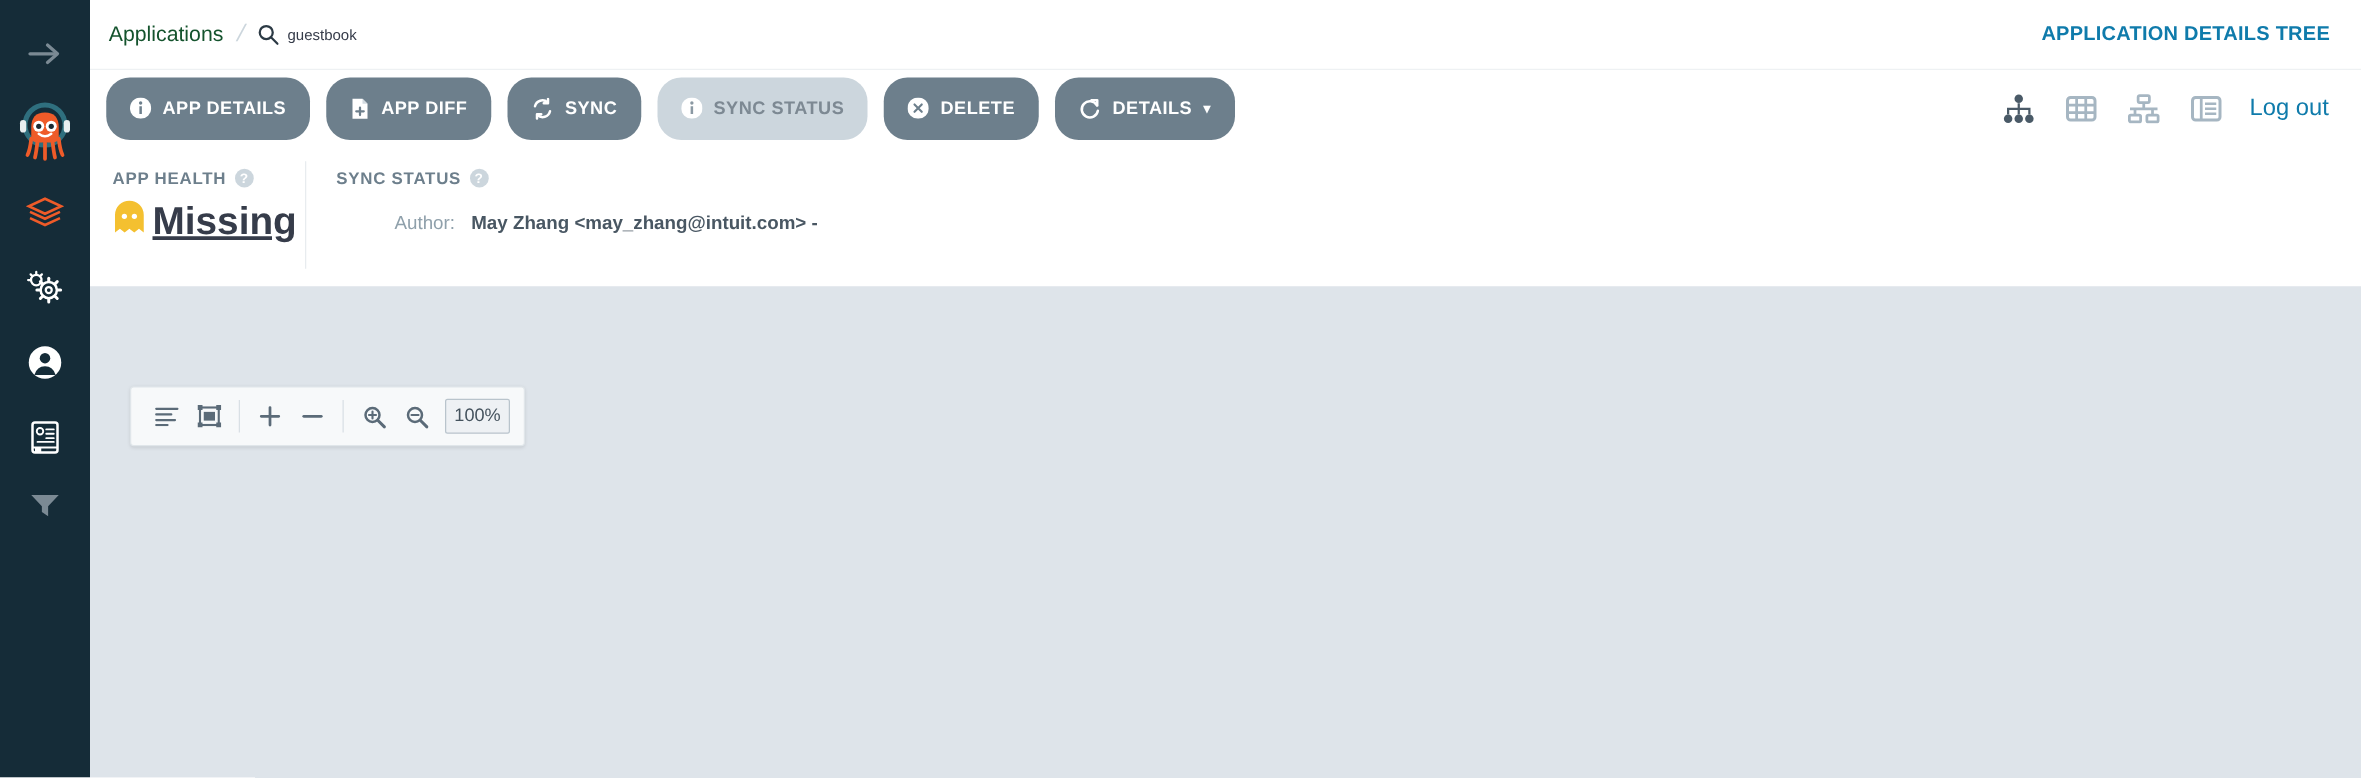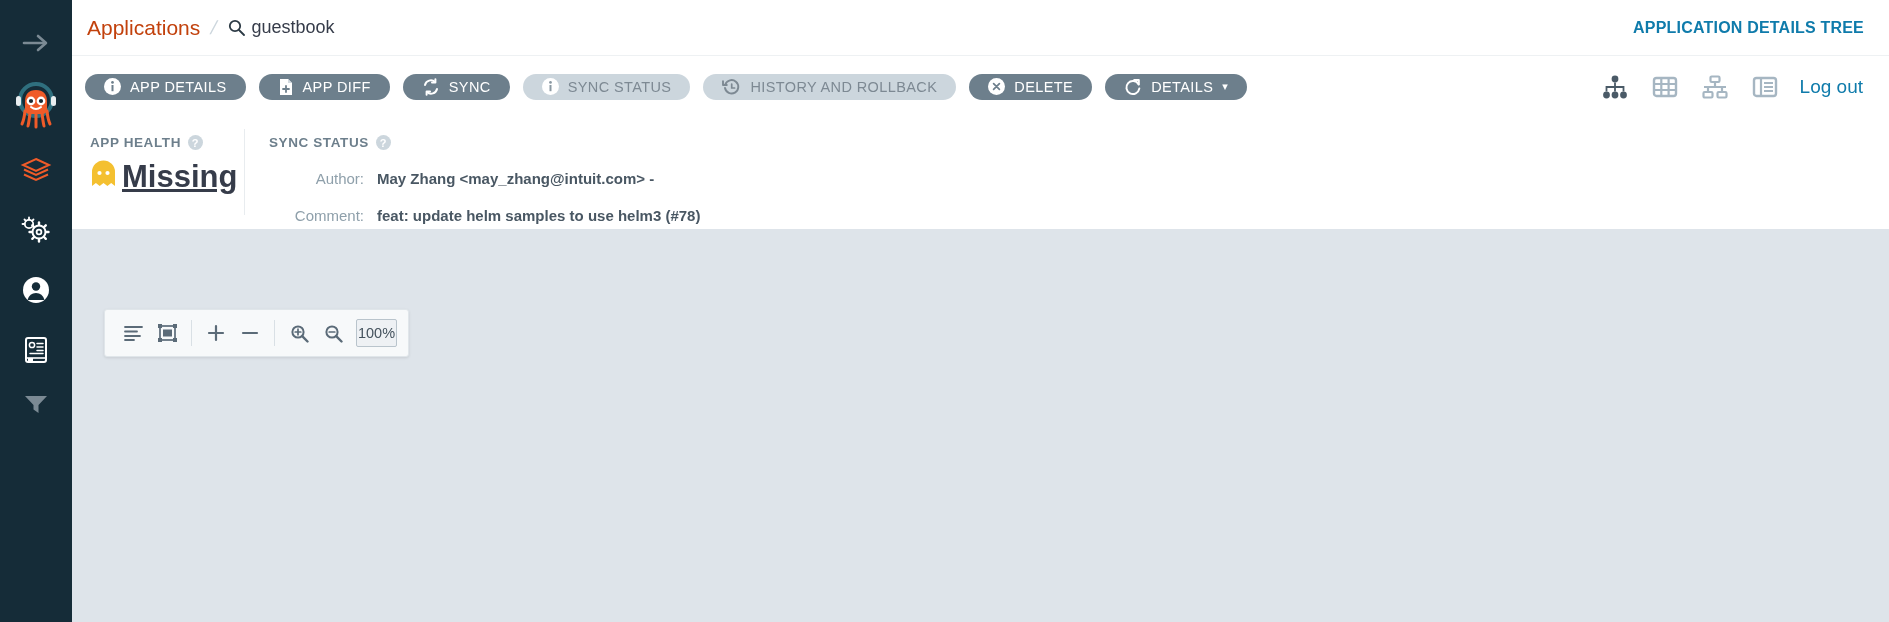--- a/index.html
+++ b/index.html
@@ -26,39 +26,39 @@
     display: flex; align-items: center; justify-content: center; cursor: pointer; }
   .sb-filter { margin-top: 18px; width: 40px; height: 32px;
     display: flex; align-items: center; justify-content: center; cursor: pointer; }
 
   
   .header {
     position: absolute; left: 72px; top: 0; right: 0; height: 55px;
     background: #fff; display: flex; align-items: center;
   }
   .breadcrumb { display: flex; align-items: center; margin-left: 15px; }
-  .bc-link { color: #c2410c; font-size: 21px; cursor: pointer; }
+  .bc-link { color: #14532d; font-size: 17px; cursor: pointer; }
   .bc-sep { color: #ccd6dd; font-size: 19px; margin: 0 11px; transform: skewX(-15deg); }
   .bc-search-icon { margin-right: 7px; display: flex; align-items: center; }
-  .bc-current { color: #363c4a; font-size: 18px; }
+  .bc-current { color: #363c4a; font-size: 12px; }
   .details-tree {
     margin-left: auto; margin-right: 25px;
     color: #0f7bab; font-size: 16px; font-weight: bold; letter-spacing: .2px; cursor: pointer;
   }
 
   
   .toolbar {
     position: absolute; left: 72px; top: 55px; right: 0; height: 62px;
     background: #fff; border-top: 1px solid #eef1f3;
     display: flex; align-items: center;
   }
   .btn {
-    height: 26px; border-radius: 19px; display: flex; align-items: center;
+    height: 50px; border-radius: 19px; display: flex; align-items: center;
     padding: 0 19px; margin-left: 13px; cursor: pointer; border: none;
-    font-size: 14.5px; font-weight: normal; letter-spacing: .4px; white-space: nowrap;
+    font-size: 14.5px; font-weight: bold; letter-spacing: .4px; white-space: nowrap;
     font-family: "Liberation Sans", sans-serif;
   }
   .btn-dark { background: #6d7f8c; color: #fff; }
   .btn-light { background: #ccd6dd; color: #7d8993; }
   .btn .bi { margin-right: 9px; display: flex; align-items: center; }
   .btn-caret { margin-left: 9px; font-size: 11px; }
 
   .view-icons { margin-left: auto; display: flex; align-items: center; }
   .vi { width: 38px; height: 38px; margin-left: 12px;
         display: flex; align-items: center; justify-content: center; cursor: pointer; }
@@ -95,21 +95,21 @@
   .zoomtools {
     position: absolute; left: 32px; top: 80px;
     height: 48px; background: #f7f9fa; border: 1px solid #e0e6ea;
     border-radius: 3px; display: flex; align-items: center; padding: 0 11px;
     box-shadow: 0 1px 3px rgba(0,0,0,.10);
   }
   .zt-btn { width: 34px; height: 34px; display: flex; align-items: center;
             justify-content: center; cursor: pointer; color: #5b6b78; }
   .zt-sep { width: 1px; height: 26px; background: #d9e0e5; margin: 0 7px; }
   .zt-input {
-    width: 41px; height: 28px; border: 1px solid #b9c4cc; background: #eef1f4;
+    width: 52px; height: 28px; border: 1px solid #b9c4cc; background: #eef1f4;
     color: #44525d; font-size: 14.5px; text-align: center; border-radius: 2px;
     margin-left: 6px; font-family: "Liberation Sans", sans-serif;
   }
 
   svg.wires { position: absolute; left: 0; top: 0; width: 100%; height: 100%; pointer-events: none; }
 </style>
 </head>
 <body>
 
 <div id="app">
@@ -249,30 +249,20 @@
       <span class="bi">
         <svg width="17" height="17" viewBox="0 0 17 17">
           <circle cx="8.5" cy="8.5" r="8.5" fill="#fff"></circle>
           <rect x="7.5" y="7" width="2" height="6.2" fill="#8b99a3"></rect>
           <circle cx="8.5" cy="4.4" r="1.35" fill="#8b99a3"></circle>
         </svg>
       </span>
       <span>SYNC STATUS</span>
     </div>
 
-    <div class="btn btn-light">
-      <span class="bi">
-        <svg width="19" height="18" viewBox="0 0 19 18">
-          <path d="M3.3 6.5 A6.7 6.7 0 1 1 3 10" stroke="#7d8993" stroke-width="1.9" fill="none" stroke-linecap="round"></path>
-          <path d="M1 3.2 V7 H4.8" stroke="#7d8993" stroke-width="1.9" fill="none" stroke-linecap="round" stroke-linejoin="round"></path>
-          <path d="M9.7 6 V10 H12.6" stroke="#7d8993" stroke-width="1.7" fill="none" stroke-linecap="round"></path>
-        </svg>
-      </span>
-      <span>HISTORY AND ROLLBACK</span>
-    </div>
 
     <div class="btn btn-dark">
       <span class="bi">
         <svg width="17" height="17" viewBox="0 0 17 17">
           <circle cx="8.5" cy="8.5" r="8.5" fill="#fff"></circle>
           <path d="M5.6 5.6 L11.4 11.4 M11.4 5.6 L5.6 11.4" stroke="#6d7f8c" stroke-width="1.7" stroke-linecap="round"></path>
         </svg>
       </span>
       <span>DELETE</span>
     </div>
@@ -345,24 +335,20 @@
 
     <div class="sp-sync">
       <div class="sp-title">
         <span>SYNC STATUS</span>
         <span class="qmark">?</span>
       </div>
       <div class="kv">
         <span class="kv-k">Author:</span>
         <span class="kv-v">May Zhang &lt;may_zhang@intuit.com&gt; -</span>
       </div>
-      <div class="kv">
-        <span class="kv-k">Comment:</span>
-        <span class="kv-v">feat: update helm samples to use helm3 (#78)</span>
-      </div>
     </div>
     <div class="dots-h">•••</div>
   </div>
 
   <div class="canvas">
 
     <svg class="wires">
       <path d="M884 487 H952" stroke="#a9b8c4" stroke-width="2" fill="none" stroke-dasharray="6 5"></path>
       <path d="M952 487 V440 H962" stroke="#a9b8c4" stroke-width="2" fill="none" stroke-dasharray="6 5"></path>
       <path d="M952 487 V536 H962" stroke="#a9b8c4" stroke-width="2" fill="none" stroke-dasharray="6 5"></path>

